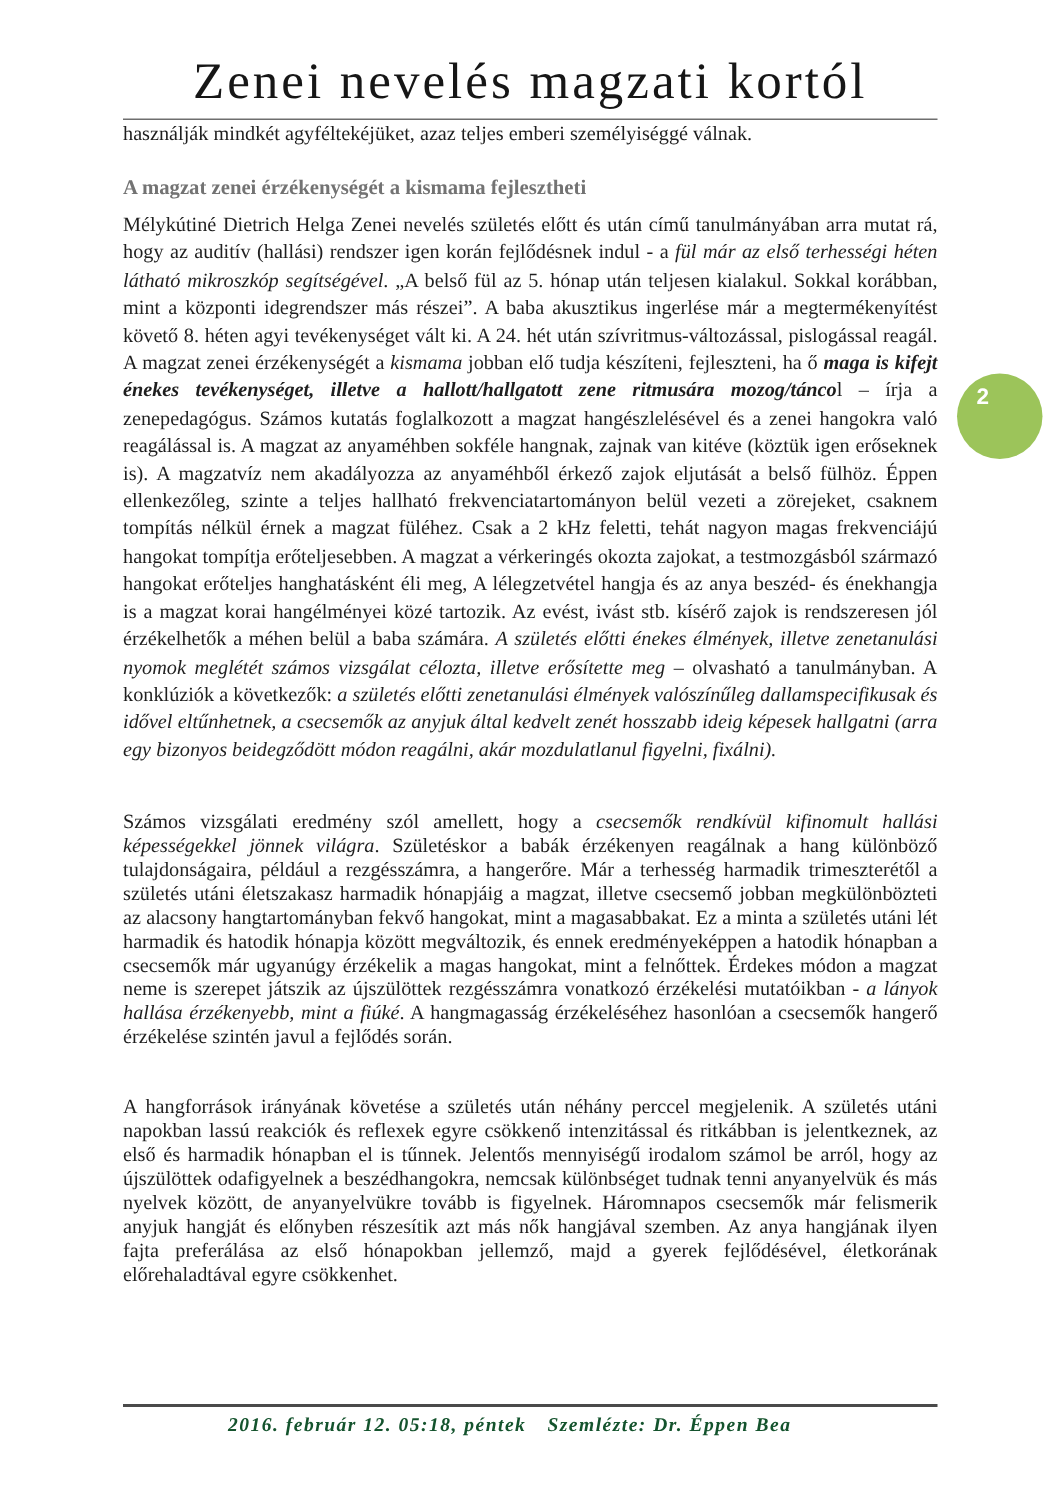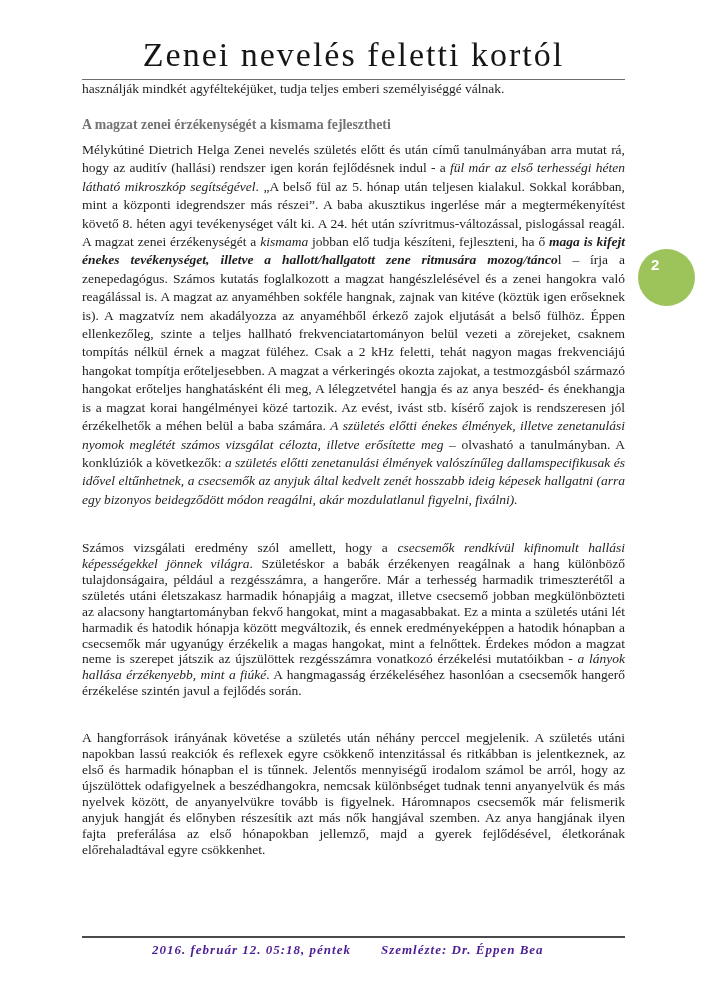--- a/index.html
+++ b/index.html
@@ -77,38 +77,38 @@
   .footer {
     position: absolute;
     left: 82px;
     top: 936px;
     width: 543px;
     border-top: 2px solid #4a4a4a;
     padding-top: 4px;
     display: flex;
     justify-content: flex-start;
     padding-left: 70px;
-    gap: 30px;
+    gap: 14px;
     box-sizing: border-box;
     font-size: 13px;
     font-weight: bold;
     font-style: italic;
     letter-spacing: 1px;
-    color: #4c1d95;
+    color: #14532d;
     white-space: nowrap;
   }
 </style>
 </head>
 <body>
 
 <div class="page">
   <div class="content">
-    <div class="doc-title">Zenei nevelés feletti kortól</div>
+    <div class="doc-title">Zenei nevelés magzati kortól</div>
     <hr class="title-rule">
-    <p class="intro body-par">használják mindkét agyféltekéjüket, tudja teljes emberi személyiséggé válnak.</p>
+    <p class="intro body-par">használják mindkét agyféltekéjüket, azaz teljes emberi személyiséggé válnak.</p>
 
     <div class="section s1">
       <h2 class="sec-heading">A magzat zenei érzékenységét a kismama fejlesztheti</h2>
       <p class="body-par"><span class="run-n">Mélykútiné Dietrich Helga Zenei nevelés születés előtt és után című tanulmányában arra mutat rá, hogy az auditív (hallási) rendszer igen korán fejlődésnek indul - a </span><span class="run-i">fül már az első terhességi héten látható mikroszkóp segítségével</span><span class="run-n">. „A belső fül az 5. hónap után teljesen kialakul. Sokkal korábban, mint a központi idegrendszer más részei”. A baba akusztikus ingerlése már a megtermékenyítést követő 8. héten agyi tevékenységet vált ki. A 24. hét után szívritmus-változással, pislogással reagál. A magzat zenei érzékenységét a </span><span class="run-i">kismama</span><span class="run-n"> jobban elő tudja készíteni, fejleszteni, ha ő </span><span class="run-bi">maga is kifejt énekes tevékenységet, illetve a hallott/hallgatott zene ritmusára mozog/tánco</span><span class="run-n">l – írja a zenepedagógus. Számos kutatás foglalkozott a magzat hangészlelésével és a zenei hangokra való reagálással is. A magzat az anyaméhben sokféle hangnak, zajnak van kitéve (köztük igen erőseknek is). A magzatvíz nem akadályozza az anyaméhből érkező zajok eljutását a belső fülhöz. Éppen ellenkezőleg, szinte a teljes hallható frekvenciatartományon belül vezeti a zörejeket, csaknem tompítás nélkül érnek a magzat füléhez. Csak a 2 kHz feletti, tehát nagyon magas frekvenciájú hangokat tompítja erőteljesebben. A magzat a vérkeringés okozta zajokat, a testmozgásból származó hangokat erőteljes hanghatásként éli meg, A lélegzetvétel hangja és az anya beszéd- és énekhangja is a magzat korai hangélményei közé tartozik. Az evést, ivást stb. kísérő zajok is rendszeresen jól érzékelhetők a méhen belül a baba számára. </span><span class="run-i">A születés előtti énekes élmények, illetve zenetanulási nyomok meglétét számos vizsgálat célozta, illetve erősítette meg</span><span class="run-n"> – olvasható a tanulmányban. A konklúziók a következők: </span><span class="run-i">a születés előtti zenetanulási élmények valószínűleg dallamspecifikusak és idővel eltűnhetnek, a csecsemők az anyjuk által kedvelt zenét hosszabb ideig képesek hallgatni (arra egy bizonyos beidegződött módon reagálni, akár mozdulatlanul figyelni, fixálni).</span></p>
     </div>
 
     <div class="section s2">
       <p class="body-par"><span class="run-n">Számos vizsgálati eredmény szól amellett, hogy a </span><span class="run-i">csecsemők rendkívül kifinomult hallási képességekkel jönnek világra</span><span class="run-n">. Születéskor a babák érzékenyen reagálnak a hang különböző tulajdonságaira, például a rezgésszámra, a hangerőre. Már a terhesség harmadik trimeszterétől a születés utáni életszakasz harmadik hónapjáig a magzat, illetve csecsemő jobban megkülönbözteti az alacsony hangtartományban fekvő hangokat, mint a magasabbakat. Ez a minta a születés utáni lét harmadik és hatodik hónapja között megváltozik, és ennek eredményeképpen a hatodik hónapban a csecsemők már ugyanúgy érzékelik a magas hangokat, mint a felnőttek. Érdekes módon a magzat neme is szerepet játszik az újszülöttek rezgésszámra vonatkozó érzékelési mutatóikban - </span><span class="run-i">a lányok hallása érzékenyebb, mint a fiúké</span><span class="run-n">. A hangmagasság érzékeléséhez hasonlóan a csecsemők hangerő érzékelése szintén javul a fejlődés során.</span></p>
     </div>
 

